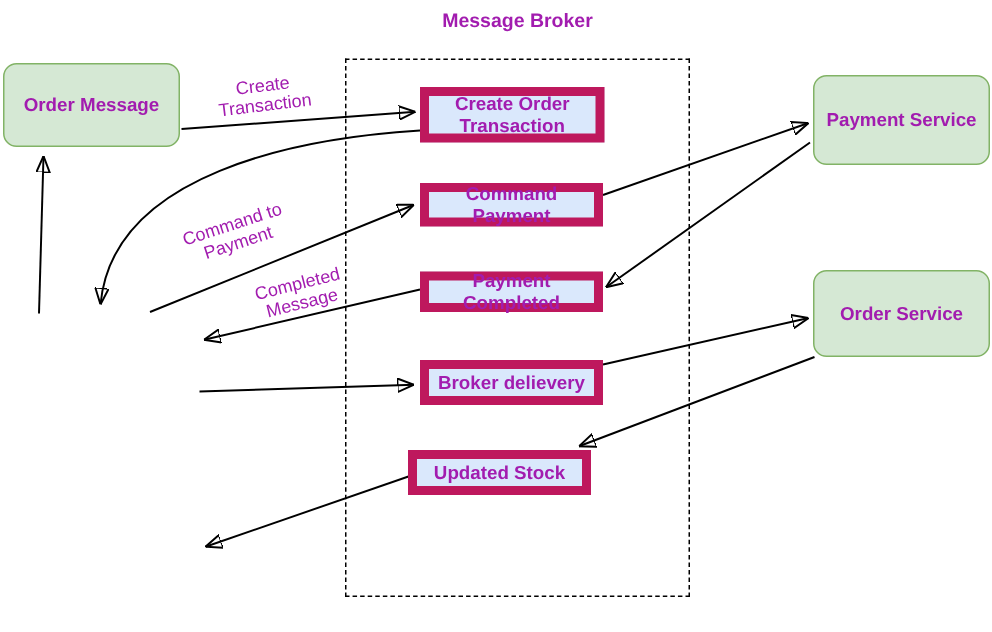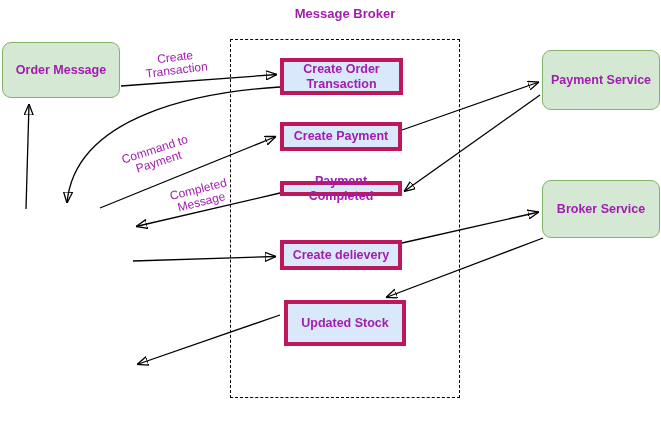--- a/index.html
+++ b/index.html
@@ -29,32 +29,32 @@
     font-size: 12.5px;
     line-height: 1.15;
     box-sizing: border-box;
   }
   .service {
     background: #d5e8d4;
     border: 1px solid #82b366;
   }
   .queue {
     background: #dae8fc;
-    border: 4px solid #be185d;
+    border: 6px solid #be185d;
   }
   #n-order        { left: 2px;   top: 42px;  width: 118px; height: 56px;  border-radius: 9px; }
   #n-orchestrator { left: 2px;   top: 210px; width: 130px; height: 208px; border-radius: 18px; }
   #n-payment      { left: 542px; top: 50px;  width: 118px; height: 60px;  border-radius: 9px; text-align: right; }
   #n-stock        { left: 542px; top: 180px; width: 118px; height: 58px;  border-radius: 9px; }
 
   #q-create    { left: 280px; top: 58px;  width: 123px; height: 37px; }
   #q-execute   { left: 280px; top: 122px; width: 122px; height: 29px; }
-  #q-completed { left: 280px; top: 181px; width: 122px; height: 15px; }
+  #q-completed { left: 280px; top: 181px; width: 122px; height: 27px; }
   #q-prepare   { left: 280px; top: 240px; width: 122px; height: 30px; }
-  #q-updated   { left: 284px; top: 300px; width: 122px; height: 46px; }
+  #q-updated   { left: 272px; top: 300px; width: 122px; height: 30px; }
 
   .broker-frame {
     position: absolute;
     left: 230px; top: 39px;
     width: 230px; height: 359px;
     border: 1.3px dashed #000;
     box-sizing: border-box;
   }
   .broker-title {
     position: absolute;
@@ -102,34 +102,34 @@
   <div class="broker-frame"></div>
   <div class="broker-title">Message Broker</div>
 
   <div class="node service" id="n-order">
     <span>Order Message</span>
   </div>
   <div class="node service" id="n-payment">
     <span>Payment Service</span>
   </div>
   <div class="node service" id="n-stock">
-    <span>Broker Service</span>
+    <span>Order Service</span>
   </div>
 
   <div class="node queue" id="q-create">
     <span>Create Order Transaction</span>
   </div>
   <div class="node queue" id="q-execute">
-    <span>Create Payment</span>
+    <span>Command Payment</span>
   </div>
   <div class="node queue" id="q-completed">
     <span>Payment Completed</span>
   </div>
   <div class="node queue" id="q-prepare">
-    <span>Create delievery</span>
+    <span>Broker delievery</span>
   </div>
   <div class="node queue" id="q-updated">
     <span>Updated Stock</span>
   </div>
 
   <div class="edge-label" id="lbl-create">Create Transaction</div>
   <div class="edge-label" id="lbl-command">Command to Payment</div>
   <div class="edge-label" id="lbl-completed">Completed Message</div>
 
 </div>

